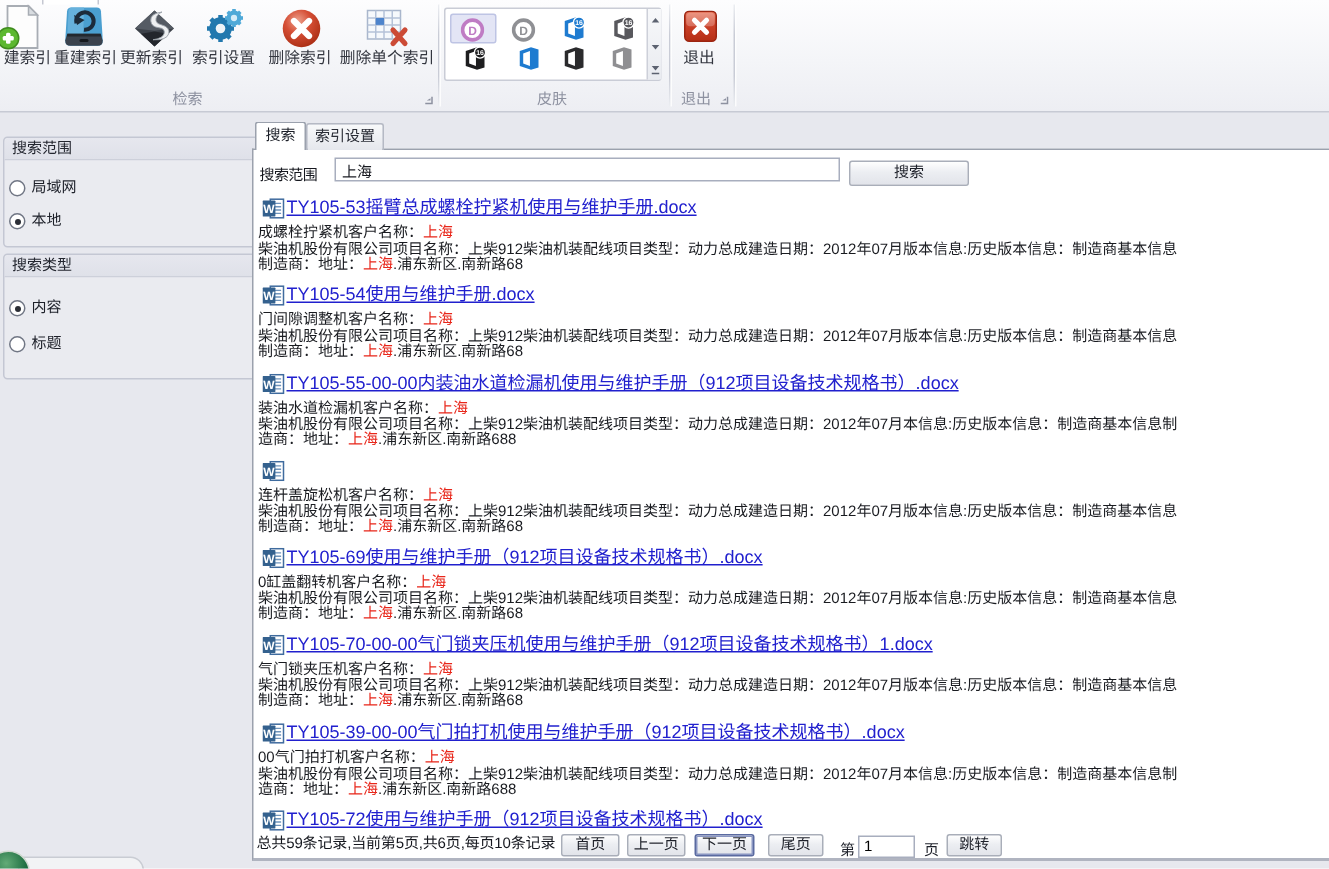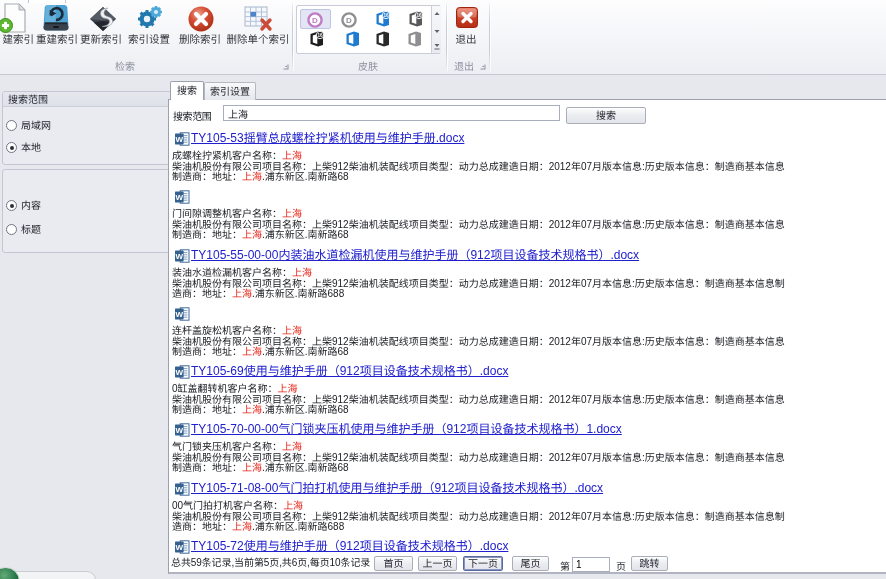--- a/index.html
+++ b/index.html
@@ -209,20 +209,21 @@
 </div>
 
 <div class="gbox" style="top:91px;height:74px">
  <div class="hd">搜索范围</div>
  <div class="radio" style="top:28px"></div>
     <div class="rl" style="top:28px">局域网</div>
  <div class="radio on" style="top:50px"></div>
     <div class="rl" style="top:50px">本地</div>
 </div>
 <div class="gbox" style="top:169px;height:84px">
+ <div class="hd">搜索类型</div>
  <div class="radio on" style="top:30px"></div>
     <div class="rl" style="top:30px">内容</div>
  <div class="radio" style="top:54px"></div>
     <div class="rl" style="top:54px">标题</div>
 </div>
 
 <div id="tab2">索引设置</div>
 <div id="tab1">搜索</div>
 <div id="panel">
  <div id="skw">搜索范围</div>
@@ -243,20 +244,21 @@
 <div class="d" style="top:71px">制造商：地址：<span class="hl">上海</span>.浦东新区.南新路68</div>
 <svg class="wic" style="top:90px" width="15" height="14" viewBox="0 0 15 14">
       <rect x="5.2" y="0.8" width="8.8" height="12.4" fill="#fff" stroke="#3f6b9e" stroke-width="1"></rect>
       <line x1="7" y1="3.6" x2="12.4" y2="3.6" stroke="#6f94bc" stroke-width="0.9"></line>
       <line x1="7" y1="5.8" x2="12.4" y2="5.8" stroke="#6f94bc" stroke-width="0.9"></line>
       <line x1="7" y1="8" x2="12.4" y2="8" stroke="#6f94bc" stroke-width="0.9"></line>
       <line x1="7" y1="10.2" x2="12.4" y2="10.2" stroke="#6f94bc" stroke-width="0.9"></line>
       <rect x="0" y="1.6" width="8.6" height="10.8" rx="0.6" fill="#34618e"></rect>
       <text x="4.3" y="10" font-size="8" font-weight="bold" fill="#fff" text-anchor="middle" font-family="Liberation Sans,sans-serif">W</text>
     </svg>
+<div class="lnk" style="top:89px"><a>TY105-54使用与维护手册.docx</a></div>
 <div class="d" style="top:108px">门间隙调整机客户名称：<span class="hl">上海</span></div>
 <div class="d" style="top:119px">柴油机股份有限公司项目名称：上柴912柴油机装配线项目类型：动力总成建造日期：2012年07月版本信息:历史版本信息：制造商基本信息</div>
 <div class="d" style="top:129px">制造商：地址：<span class="hl">上海</span>.浦东新区.南新路68</div>
 <svg class="wic" style="top:149px" width="15" height="14" viewBox="0 0 15 14">
       <rect x="5.2" y="0.8" width="8.8" height="12.4" fill="#fff" stroke="#3f6b9e" stroke-width="1"></rect>
       <line x1="7" y1="3.6" x2="12.4" y2="3.6" stroke="#6f94bc" stroke-width="0.9"></line>
       <line x1="7" y1="5.8" x2="12.4" y2="5.8" stroke="#6f94bc" stroke-width="0.9"></line>
       <line x1="7" y1="8" x2="12.4" y2="8" stroke="#6f94bc" stroke-width="0.9"></line>
       <line x1="7" y1="10.2" x2="12.4" y2="10.2" stroke="#6f94bc" stroke-width="0.9"></line>
       <rect x="0" y="1.6" width="8.6" height="10.8" rx="0.6" fill="#34618e"></rect>
@@ -306,21 +308,21 @@
 <div class="d" style="top:362px">制造商：地址：<span class="hl">上海</span>.浦东新区.南新路68</div>
 <svg class="wic" style="top:382px" width="15" height="14" viewBox="0 0 15 14">
       <rect x="5.2" y="0.8" width="8.8" height="12.4" fill="#fff" stroke="#3f6b9e" stroke-width="1"></rect>
       <line x1="7" y1="3.6" x2="12.4" y2="3.6" stroke="#6f94bc" stroke-width="0.9"></line>
       <line x1="7" y1="5.8" x2="12.4" y2="5.8" stroke="#6f94bc" stroke-width="0.9"></line>
       <line x1="7" y1="8" x2="12.4" y2="8" stroke="#6f94bc" stroke-width="0.9"></line>
       <line x1="7" y1="10.2" x2="12.4" y2="10.2" stroke="#6f94bc" stroke-width="0.9"></line>
       <rect x="0" y="1.6" width="8.6" height="10.8" rx="0.6" fill="#34618e"></rect>
       <text x="4.3" y="10" font-size="8" font-weight="bold" fill="#fff" text-anchor="middle" font-family="Liberation Sans,sans-serif">W</text>
     </svg>
-<div class="lnk" style="top:381px"><a>TY105-71-08-00气门拍打机使用与维护手册（912项目设备技术规格书）.docx</a></div>
+<div class="lnk" style="top:381px"><a>TY105-39-00-00气门拍打机使用与维护手册（912项目设备技术规格书）.docx</a></div>
 <div class="d" style="top:400px">00气门拍打机客户名称：<span class="hl">上海</span></div>
 <div class="d" style="top:411px">柴油机股份有限公司项目名称：上柴912柴油机装配线项目类型：动力总成建造日期：2012年07月本信息:历史版本信息：制造商基本信息制</div>
 <div class="d" style="top:421px">造商：地址：<span class="hl">上海</span>.浦东新区.南新路688</div>
 <svg class="wic" style="top:440px" width="15" height="14" viewBox="0 0 15 14">
       <rect x="5.2" y="0.8" width="8.8" height="12.4" fill="#fff" stroke="#3f6b9e" stroke-width="1"></rect>
       <line x1="7" y1="3.6" x2="12.4" y2="3.6" stroke="#6f94bc" stroke-width="0.9"></line>
       <line x1="7" y1="5.8" x2="12.4" y2="5.8" stroke="#6f94bc" stroke-width="0.9"></line>
       <line x1="7" y1="8" x2="12.4" y2="8" stroke="#6f94bc" stroke-width="0.9"></line>
       <line x1="7" y1="10.2" x2="12.4" y2="10.2" stroke="#6f94bc" stroke-width="0.9"></line>
       <rect x="0" y="1.6" width="8.6" height="10.8" rx="0.6" fill="#34618e"></rect>

